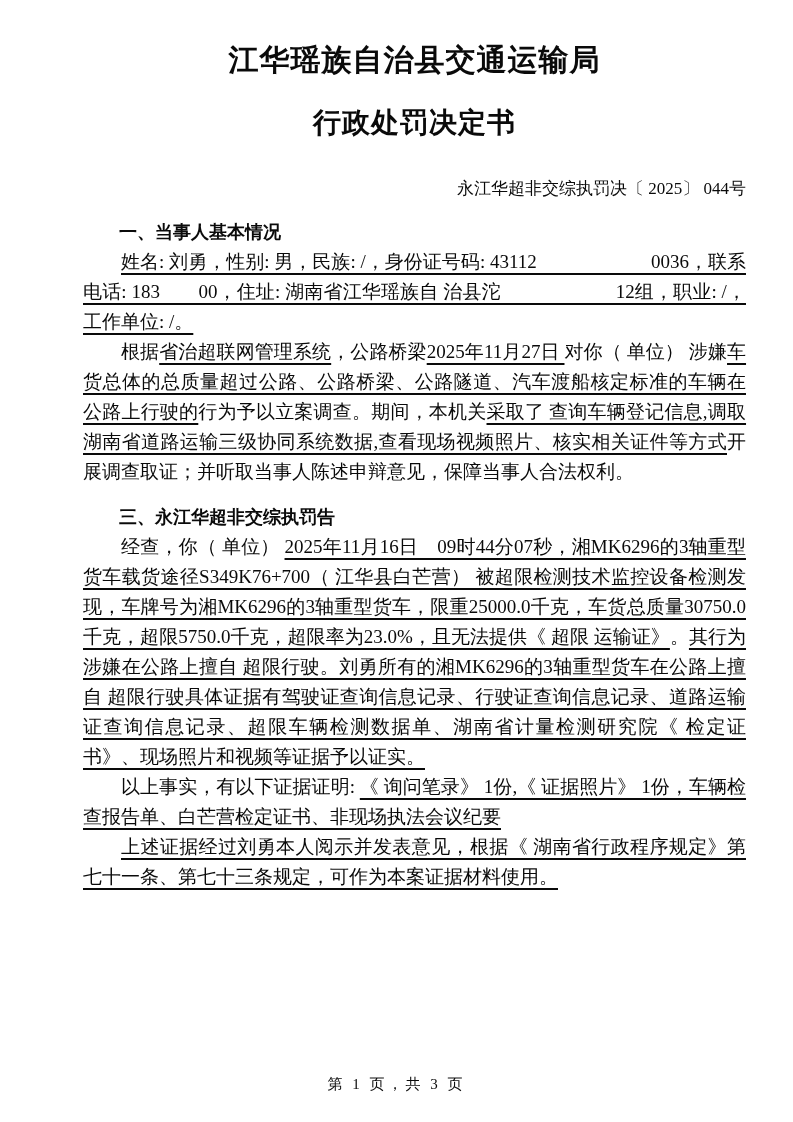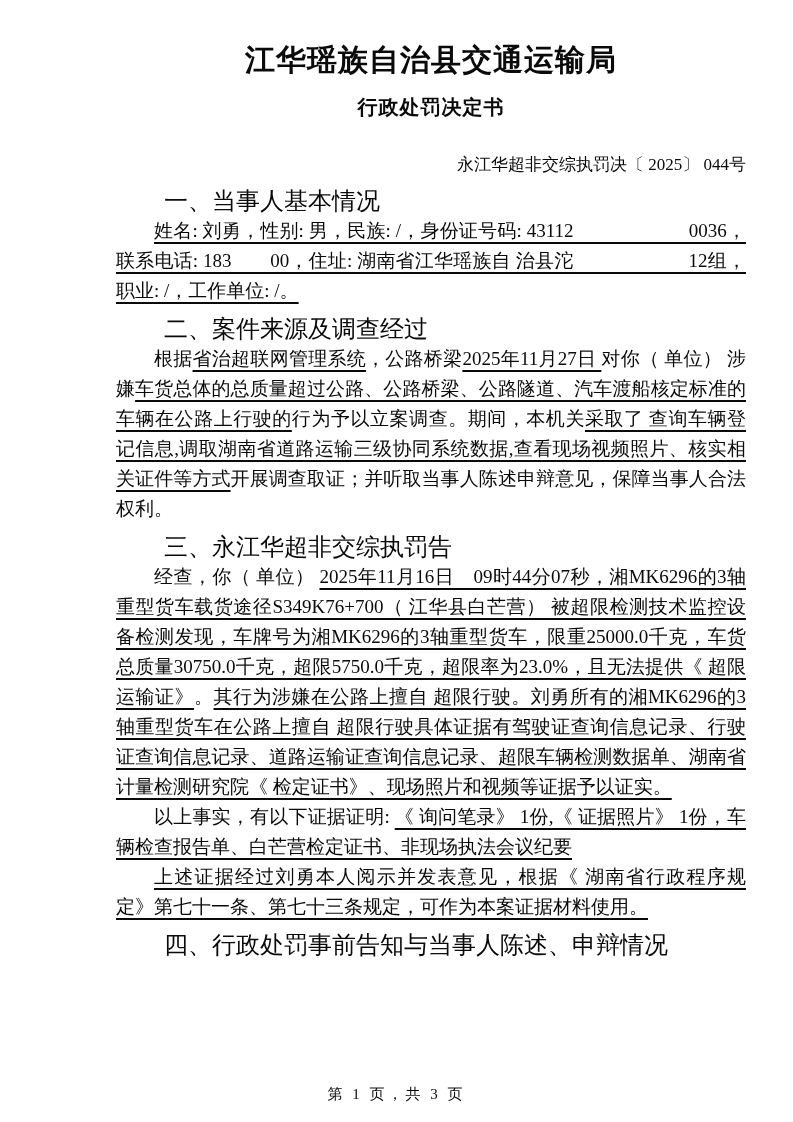--- a/index.html
+++ b/index.html
@@ -11,101 +11,99 @@
     width: 793px;
     height: 1122px;
     position: relative;
     font-family: "Liberation Serif", "DejaVu Serif", serif;
     color: #0a0a0a;
     overflow: hidden;
   }
   .page {
     position: absolute;
     inset: 0;
-    padding: 38px 47px 0 116px;
+    padding: 38px 47px 0 83px;
     box-sizing: border-box;
   }
   .org-title {
     margin: 0;
     text-align: center;
     font-family: "Liberation Sans", "DejaVu Sans", sans-serif;
     font-weight: 900;
     font-size: 30px;
     line-height: 44px;
     letter-spacing: 1px;
   }
   .doc-title {
-    margin: 4px 0 0 0;
+    margin: 20px 0 0 0;
     text-align: center;
     font-family: "Liberation Sans", "DejaVu Sans", sans-serif;
     font-weight: 900;
-    font-size: 20px;
+    font-size: 28px;
     line-height: 42px;
     letter-spacing: 1px;
   }
   .doc-number {
-    margin-top: 24px;
+    margin-top: 32px;
     text-align: right;
     font-size: 17px;
     line-height: 26px;
   }
   #sections {
     margin-top: 8px;
   }
   .sec-heading {
     font-family: "Liberation Sans", "DejaVu Sans", sans-serif;
-    font-weight: normal;
-    font-size: 24px;
+    font-weight: bold;
+    font-size: 18px;
     line-height: 30px;
     text-indent: 2em;
-    margin-top: 8px;
+    margin-top: 15px;
   }
   p.para {
     margin: 0;
     font-size: 19px;
     line-height: 30px;
     text-indent: 2em;
     text-align: justify;
     word-break: break-all;
   }
   span.u {
     text-decoration: underline;
     text-decoration-thickness: 1.5px;
     text-underline-offset: 5px;
   }
   .footer {
     position: absolute;
     left: 0;
     right: 0;
-    bottom: 18px;
+    bottom: 28px;
     text-align: center;
     font-size: 15px;
     letter-spacing: 3px;
   }
 </style>
 </head>
 <body>
 
 <div class="page">
   <h1 class="org-title">江华瑶族自治县交通运输局</h1>
   <h2 class="doc-title">行政处罚决定书</h2>
   <div class="doc-number">永江华超非交综执罚决〔 2025〕 044号</div>
   <div id="sections">
       <section class="section">
         <div class="sec-heading">一、当事人基本情况</div>
         <p class="para"><span class="u">姓名: 刘勇，性别: 男，民族: /，身份证号码: 43112　　　　　　0036，联系电话: 183　　00，住址: 湖南省江华瑶族自 治县沱　　　　　　12组，职业: /，工作单位: /。</span></p>
       </section>
       <section class="section">
-        <div class="sec-heading">二、案件来源及调查经过</div>
         <p class="para"><span>根据</span><span class="u">省治超联网管理系统</span><span>，公路桥梁</span><span class="u">2025年11月27日 </span><span>对你（ 单位） 涉嫌</span><span class="u">车货总体的总质量超过公路、公路桥梁、公路隧道、汽车渡船核定标准的车辆在公路上行驶的</span><span>行为予以立案调查。期间，本机关</span><span class="u">采取了 查询车辆登记信息,调取湖南省道路运输三级协同系统数据,查看现场视频照片、核实相关证件等方式</span><span>开展调查取证；并听取当事人陈述申辩意见，保障当事人合法权利。</span></p>
       </section>
       <section class="section">
         <div class="sec-heading">三、永江华超非交综执罚告</div>
         <p class="para"><span>经查，你（ 单位） </span><span class="u">2025年11月16日　09时44分07秒，湘MK6296的3轴重型货车载货途径S349K76+700（ 江华县白芒营） 被超限检测技术监控设备检测发现，车牌号为湘MK6296的3轴重型货车，限重25000.0千克，车货总质量30750.0千克，超限5750.0千克，超限率为23.0%，且无法提供《 超限 运输证》</span><span>。</span><span class="u">其行为涉嫌在公路上擅自 超限行驶。刘勇所有的湘MK6296的3轴重型货车在公路上擅自 超限行驶具体证据有驾驶证查询信息记录、行驶证查询信息记录、道路运输证查询信息记录、超限车辆检测数据单、湖南省计量检测研究院《 检定证书》、现场照片和视频等证据予以证实。</span></p>
         <p class="para"><span>以上事实，有以下证据证明: </span><span class="u">《 询问笔录》 1份,《 证据照片》 1份，车辆检查报告单、白芒营检定证书、非现场执法会议纪要</span></p>
         <p class="para"><span class="u">上述证据经过刘勇本人阅示并发表意见，根据《 湖南省行政程序规定》第七十一条、第七十三条规定，可作为本案证据材料使用。</span></p>
       </section>
       <section class="section">
-        <div class="sec-heading">四、行政处罚事前告知与当事人陈述、申辩情况</div>
       </section>
     </div>
   <div class="footer">第 1 页，共 3 页</div>
 </div>
 
 </body></html>

